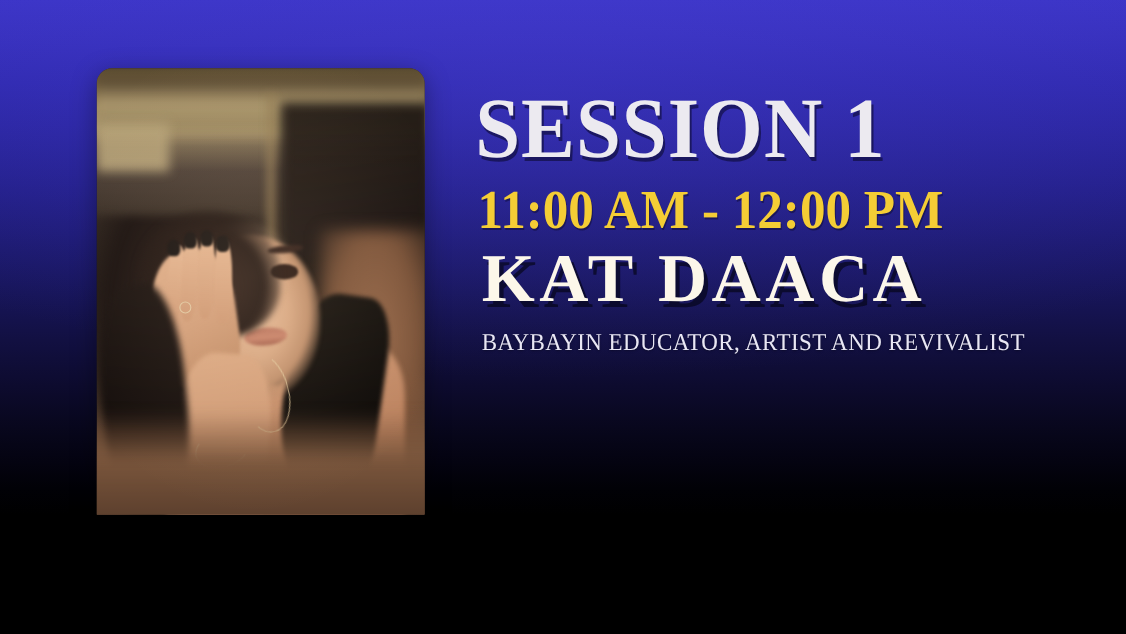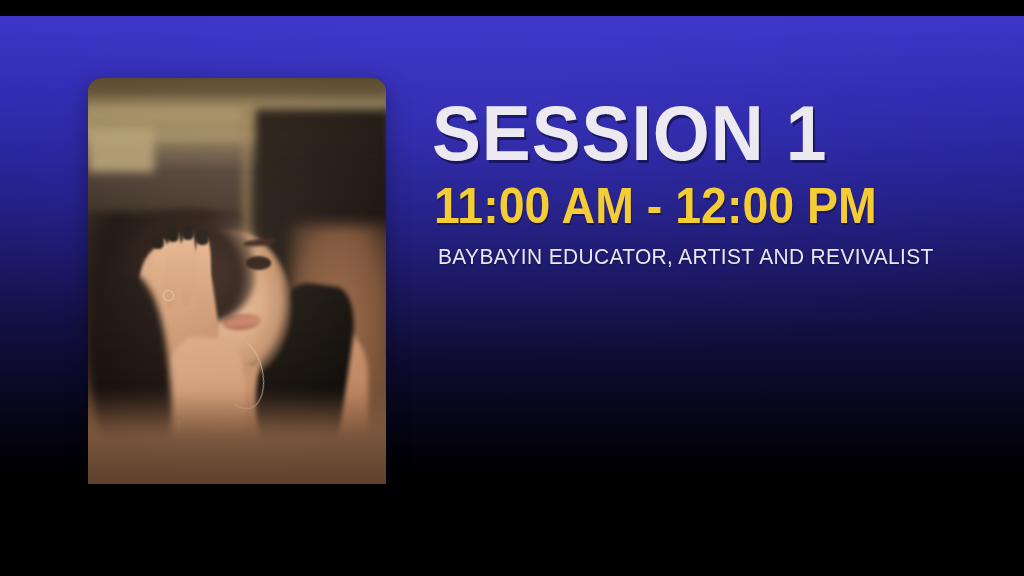--- a/index.html
+++ b/index.html
@@ -5,37 +5,36 @@
   html, body {
     margin: 0;
     padding: 0;
     background: #000;
   }
   #slide {
     position: relative;
     width: 1024px;
     height: 468px;
     overflow: hidden;
-    font-family: Liberation Sans, sans-serif;
+    font-family: Liberation Serif, serif;
     background:
       linear-gradient(180deg,
         #3b34c6 0%,
         #3730bd 7%,
         #302ab0 16%,
         #2a259f 26%,
         #231f89 37%,
         #1d1a72 47%,
         #171559 57%,
         #121042 66%,
         #0d0b2e 75%,
         #08071d 83%,
         #040310 90%,
         #010106 95%,
         #000000 100%);
-    margin-top: 16px;
   }
 
   
   #slide::after {
     content: "";
     position: absolute;
     inset: 0;
     background: radial-gradient(120% 90% at 48% 18%, rgba(86,78,226,0.22) 0%, rgba(0,0,0,0) 62%);
     pointer-events: none;
   }
@@ -451,16 +450,17 @@
       <div class="ph-necklace"></div>
       <div class="ph-hair-strand"></div>
       <div class="ph-bed"></div>
       <div class="ph-grade"></div>
     </div>
   </div>
 
   <div class="text-col">
     <div class="session-title">SESSION 1</div>
     <div class="session-time">11:00 AM - 12:00 PM</div>
+    <div class="speaker-name">KAT DAACA</div>
     <div class="speaker-role">BAYBAYIN EDUCATOR, ARTIST AND REVIVALIST</div>
   </div>
 
 </div>
 
 </body></html>

